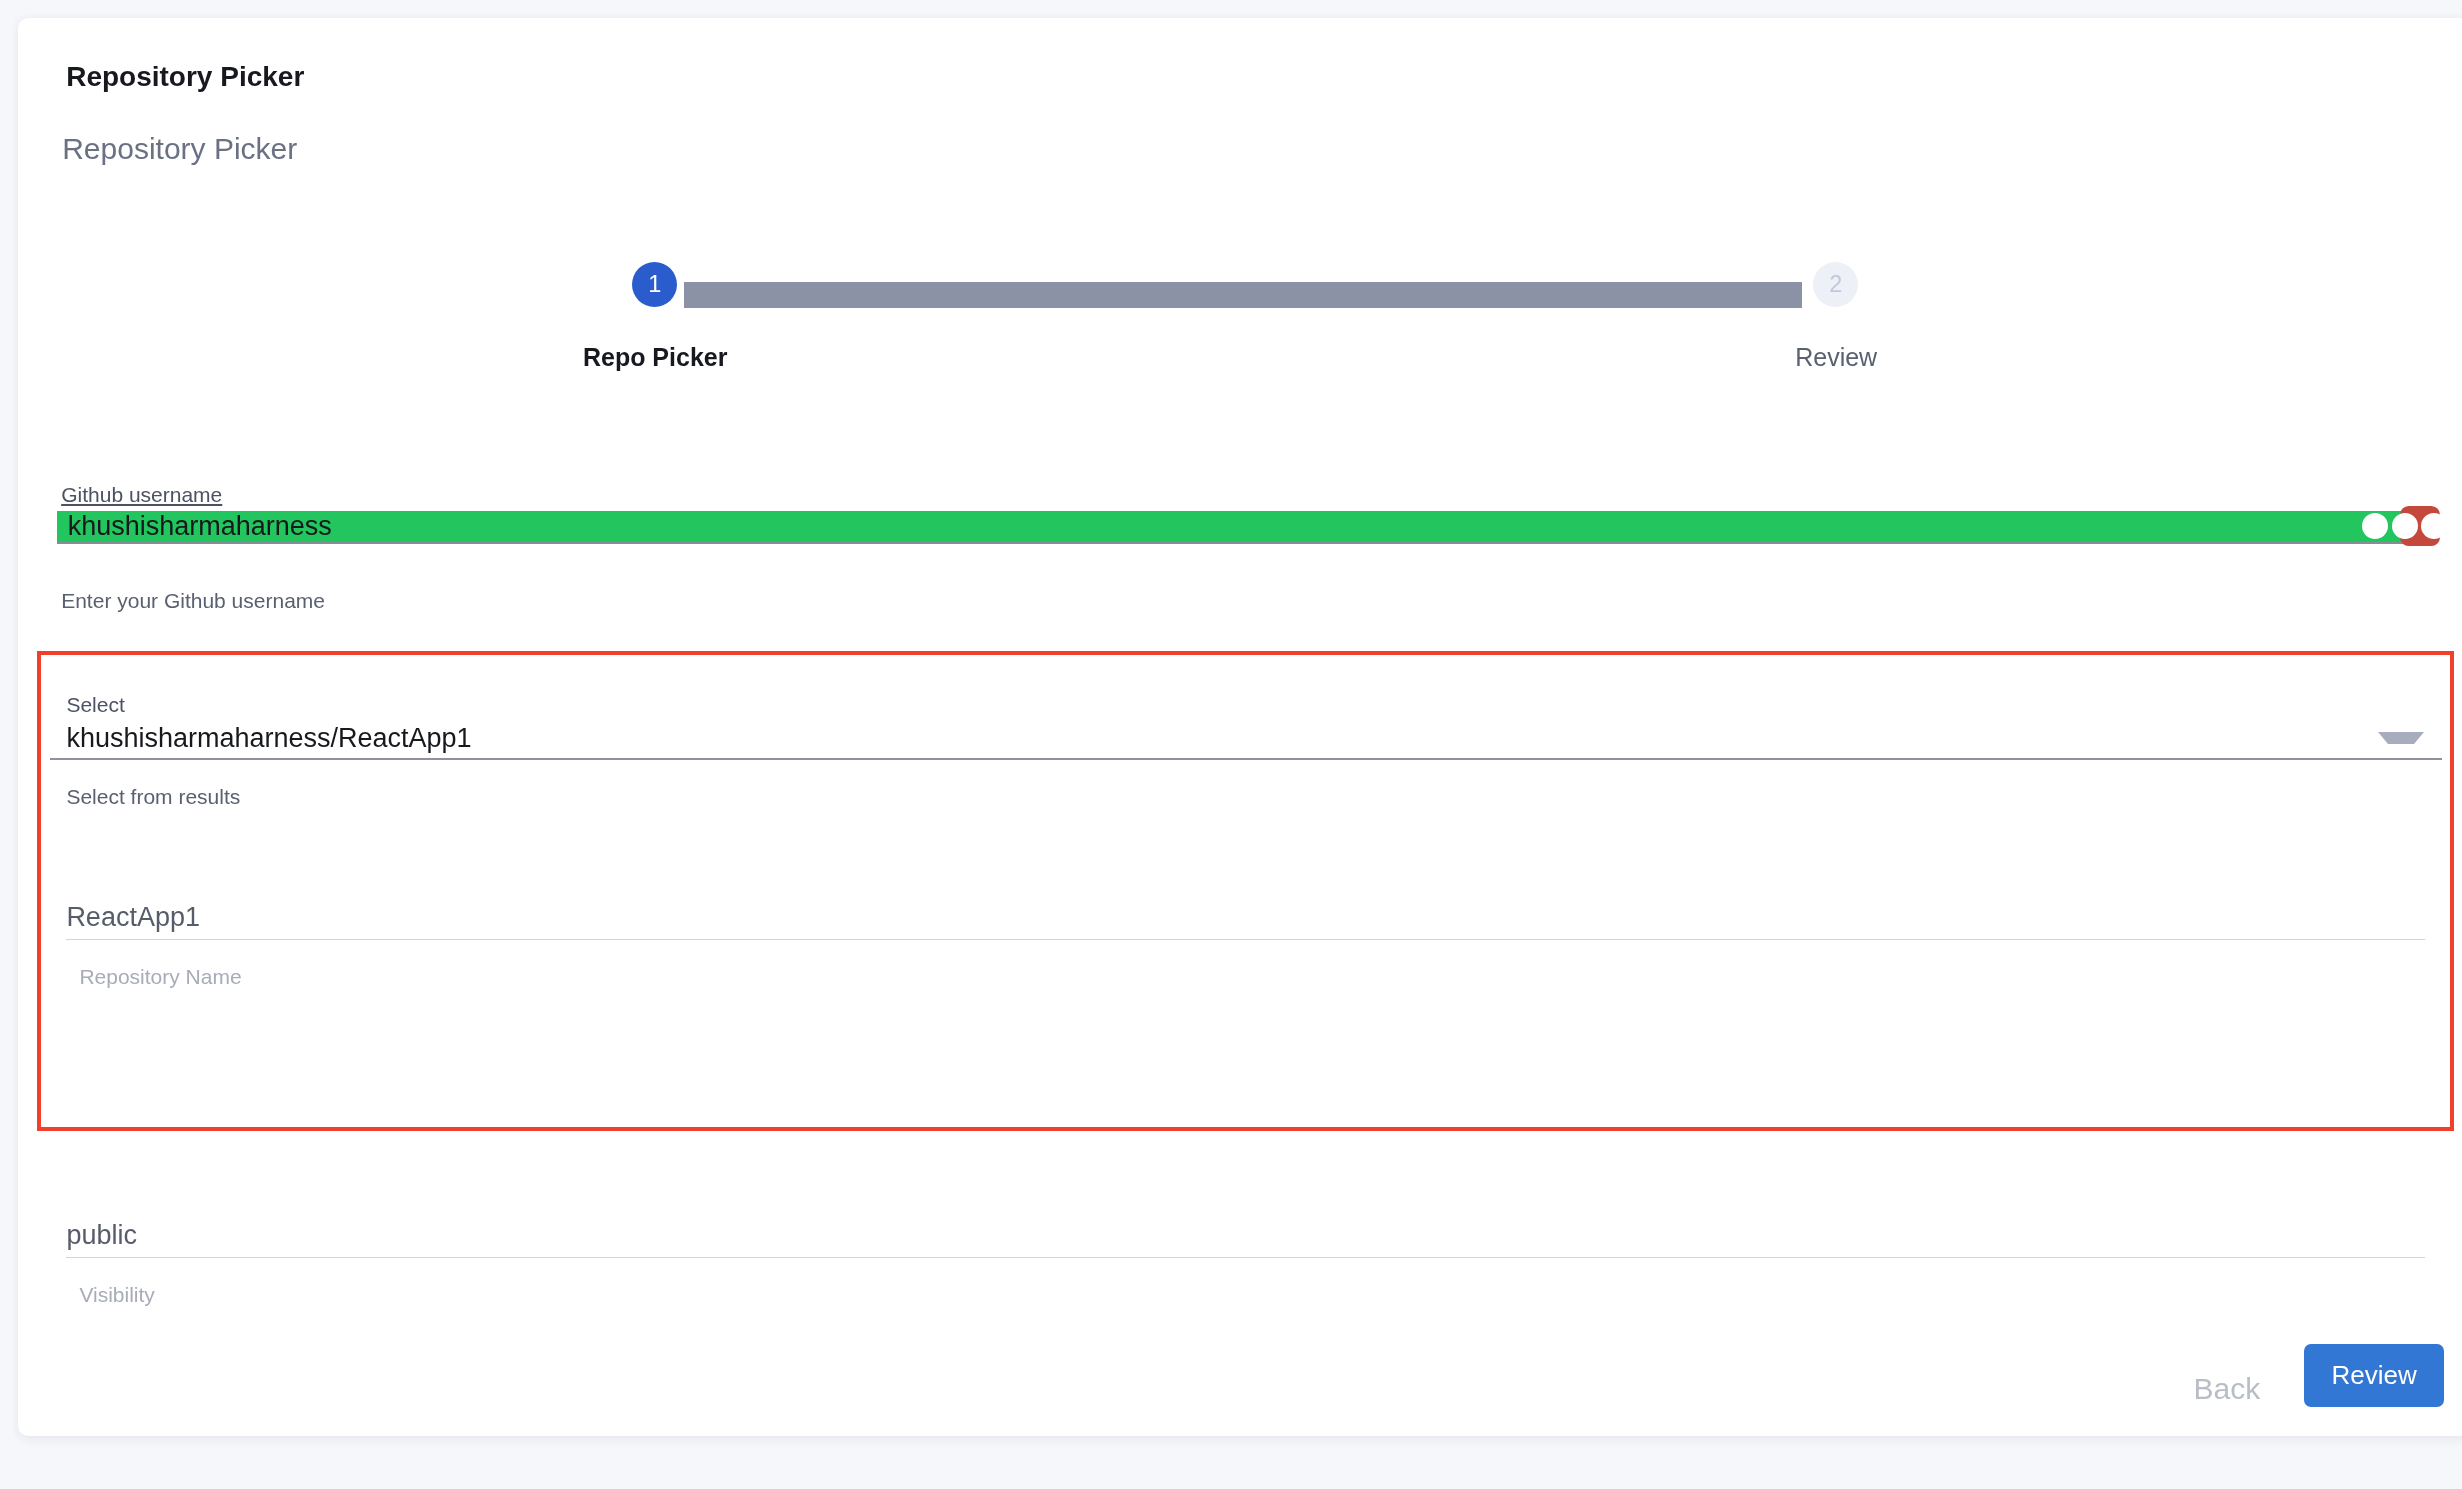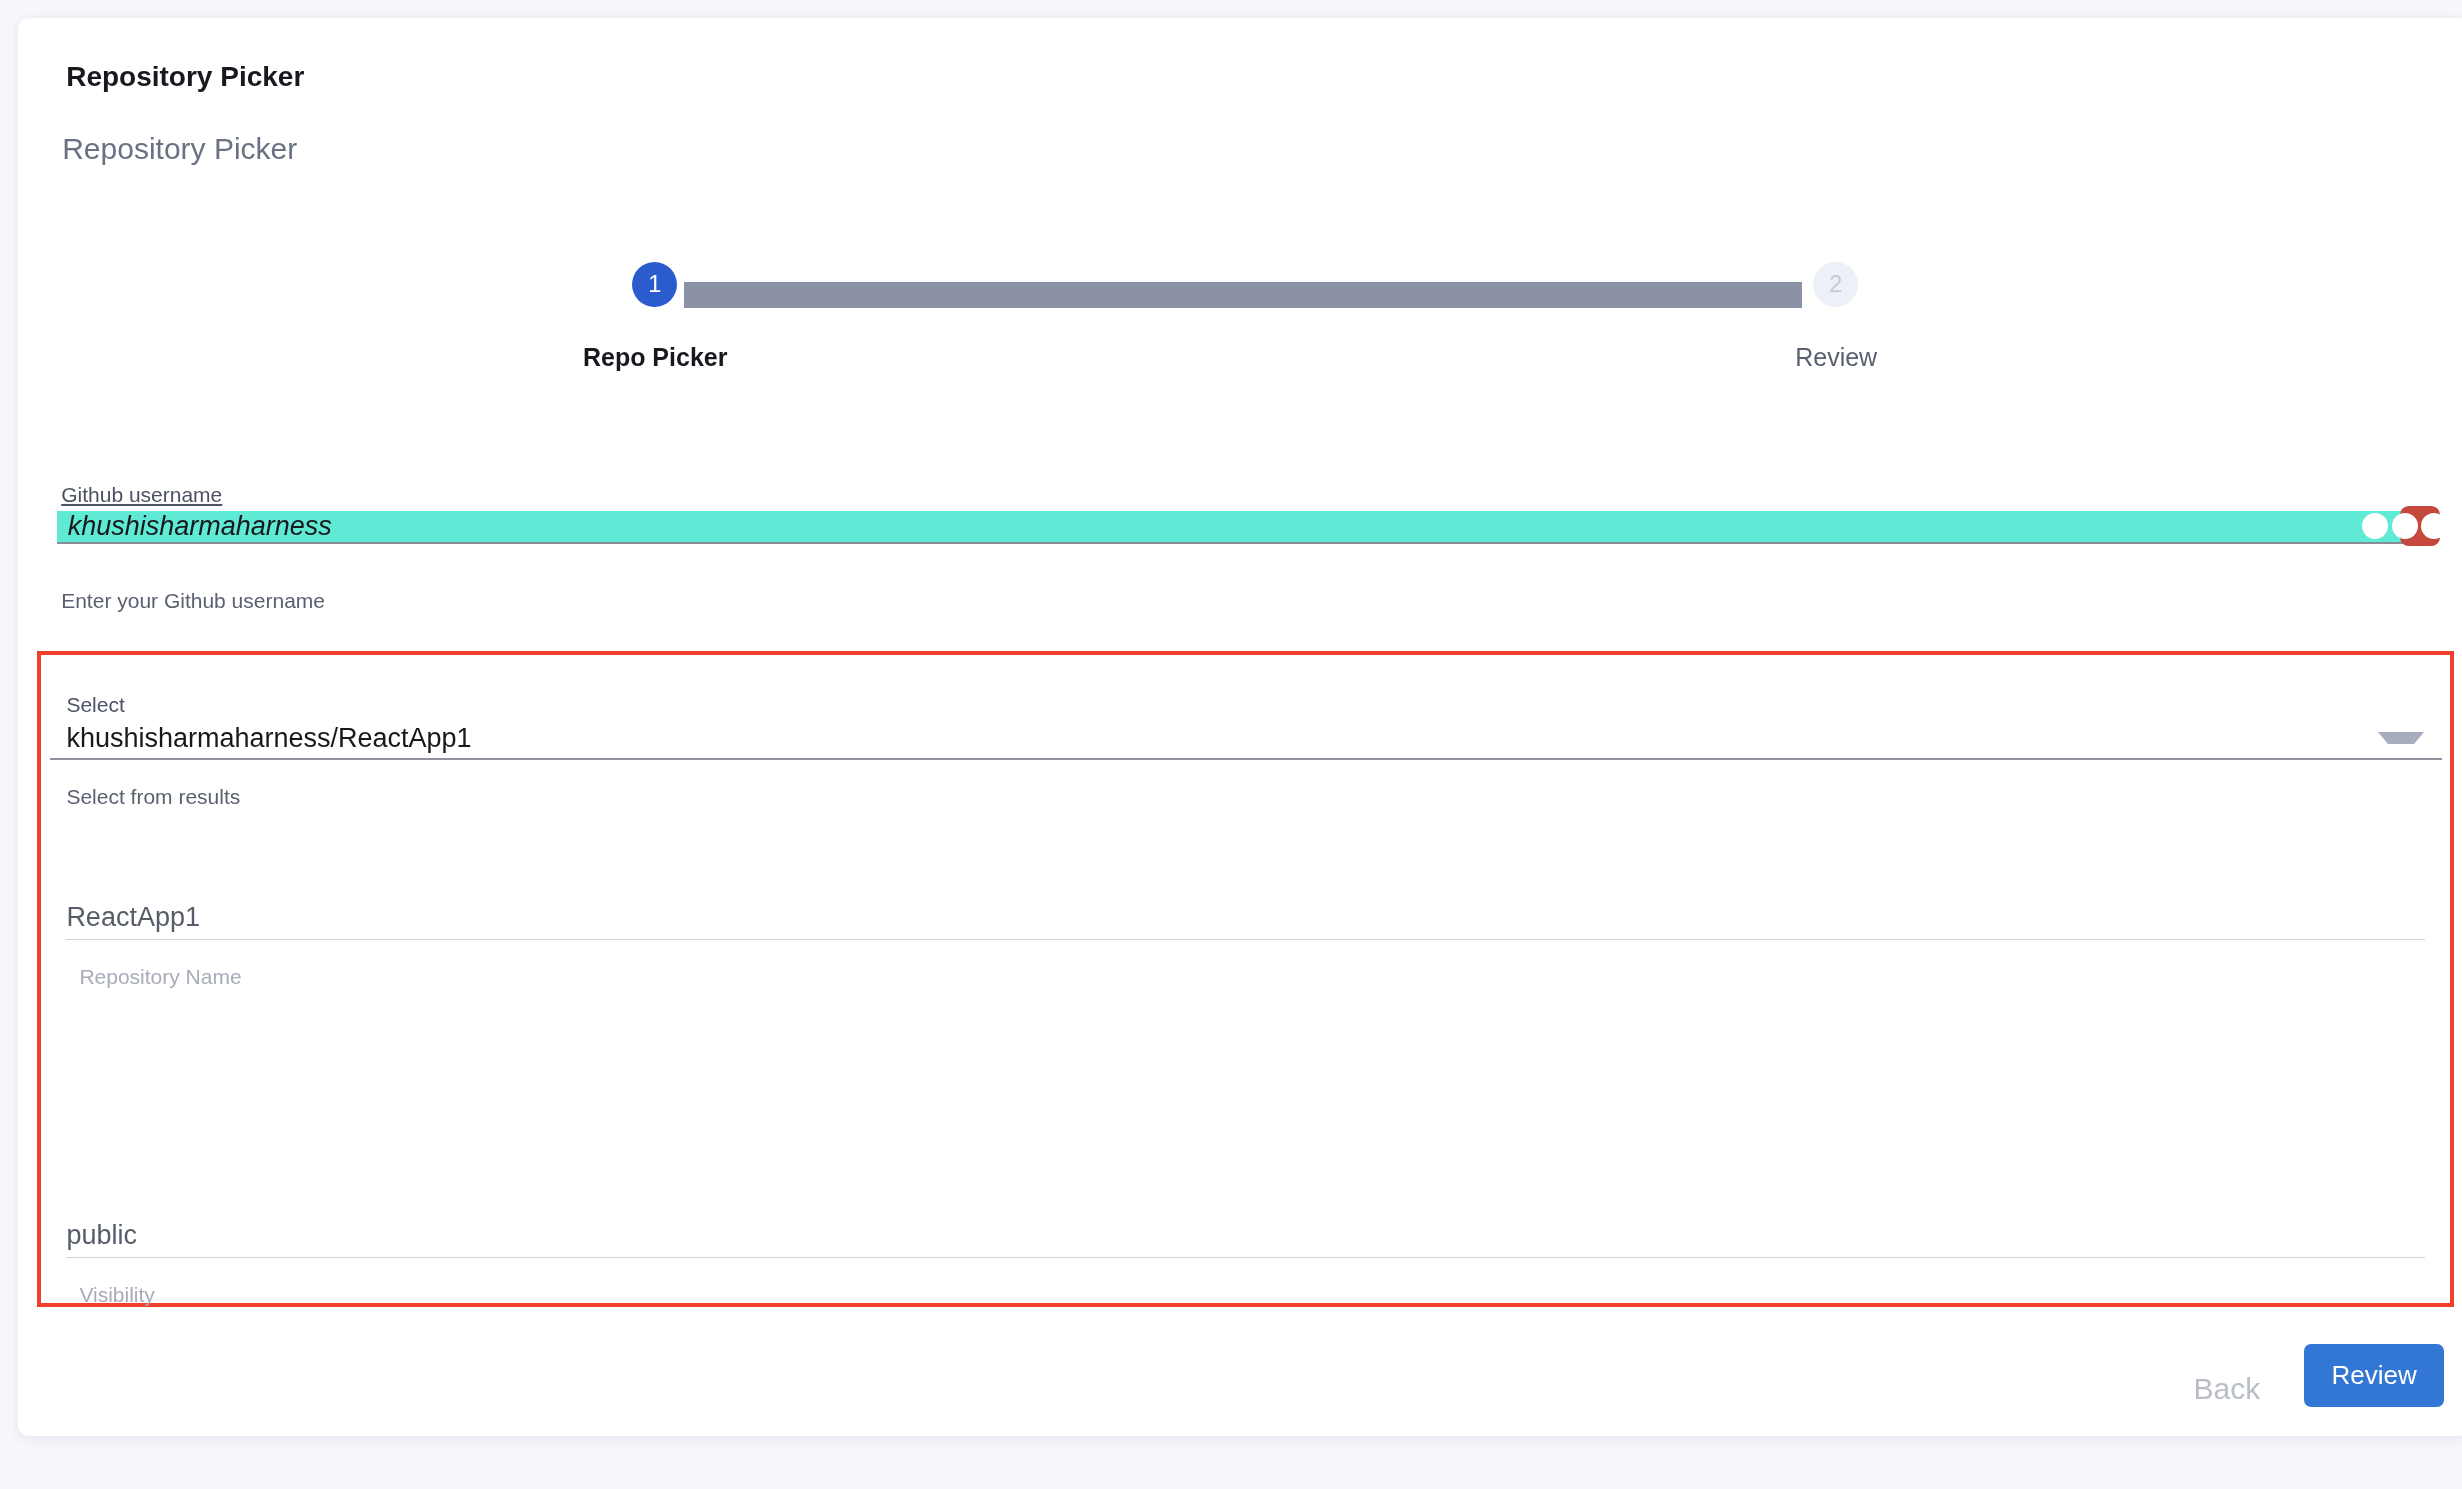--- a/index.html
+++ b/index.html
@@ -36,41 +36,41 @@
   .step-label-1 { left:506px;  font-weight:600; color:#17191f; }
   .step-label-2 { left:1687px; font-weight:400; color:#596070; }
 
   
   .field-label  { font-size:21px; color:#4c5263; }
   .helper-text  { font-size:21px; color:#596070; }
   .username-label  { left:30px; top:452px;text-decoration:underline; }
   .username-wrap   { left:26px; top:480px; width:2403px; height:59px; }
   .username-input {
     width:100%; height:100%;
-    background:#5eead4;
+    background:#22c55e;
     border:none; border-bottom:2.6px solid #888d98;
     font-family:"Liberation Sans", sans-serif;
     font-size:27px; color:#17191d;
-    padding:0 61px 0 10.5px; outline:none;font-style:italic;
+    padding:0 61px 0 10.5px; outline:none;
   }
   .username-helper { left:30px; top:558px; }
 
   
   .pm-icon {
     right:7px; top:7.8px; width:40px; height:40px;
     background:#c5483c; border-radius:8.7px;
     display:flex; align-items:center; justify-content:center; gap:3.5px;
     cursor:pointer;
   }
   .pm-dot { width:7.8px; height:7.8px; border-radius:50%; background:#ffffff; }
   .pm-bar { width:2.6px; height:19px; background:#ffffff; margin-left:1.7px; }
 
   
   .highlight-box {
-    left:19px; top:633px; width:2417px; height:656px;
+    left:19px; top:633px; width:2417px; height:480px;
     border:4.4px solid #f23f2c;
   }
   .hb-inner { position:absolute; inset:0; }
 
   .select-label  { left:12.2px; top:24.4px; }
   .select-field  {
     left:8.7px; right:8.7px; top:51px; height:54px;
     border-bottom:2.6px solid #8d929d; cursor:pointer;
   }
   .select-value  { position:absolute; left:3.5px; top:3.5px; font-size:27px; color:#17191d;text-align:right; }

